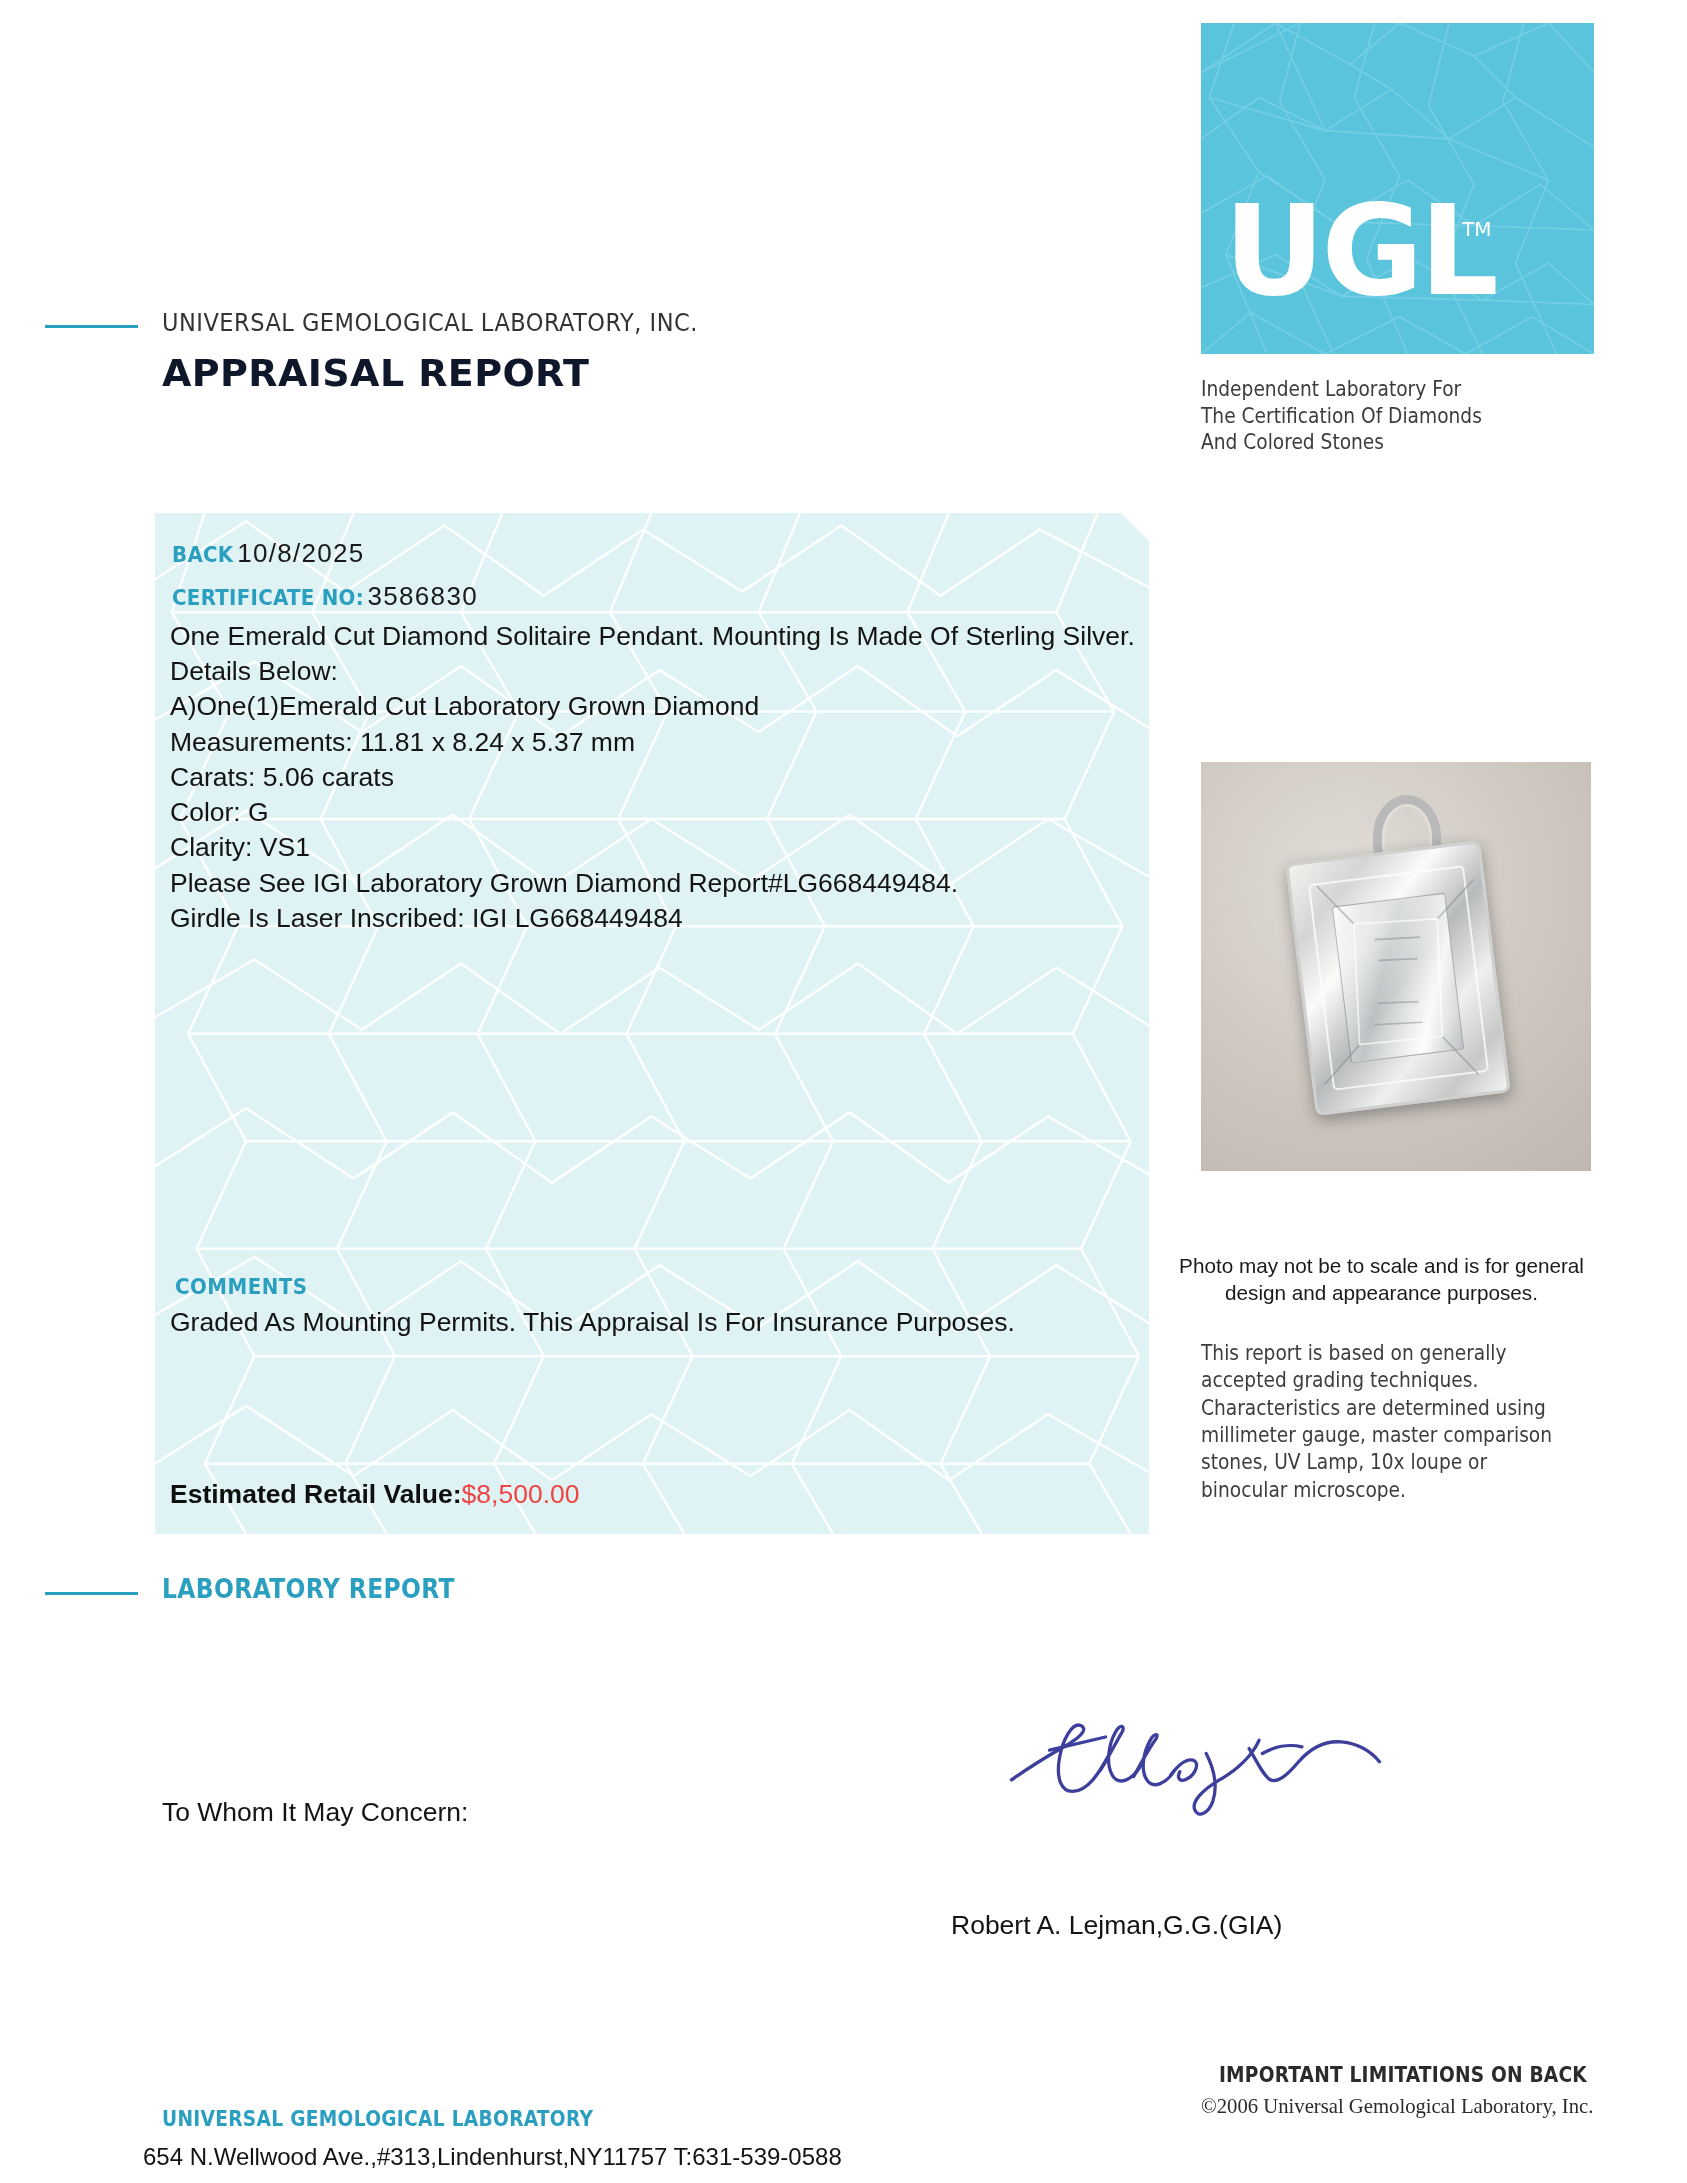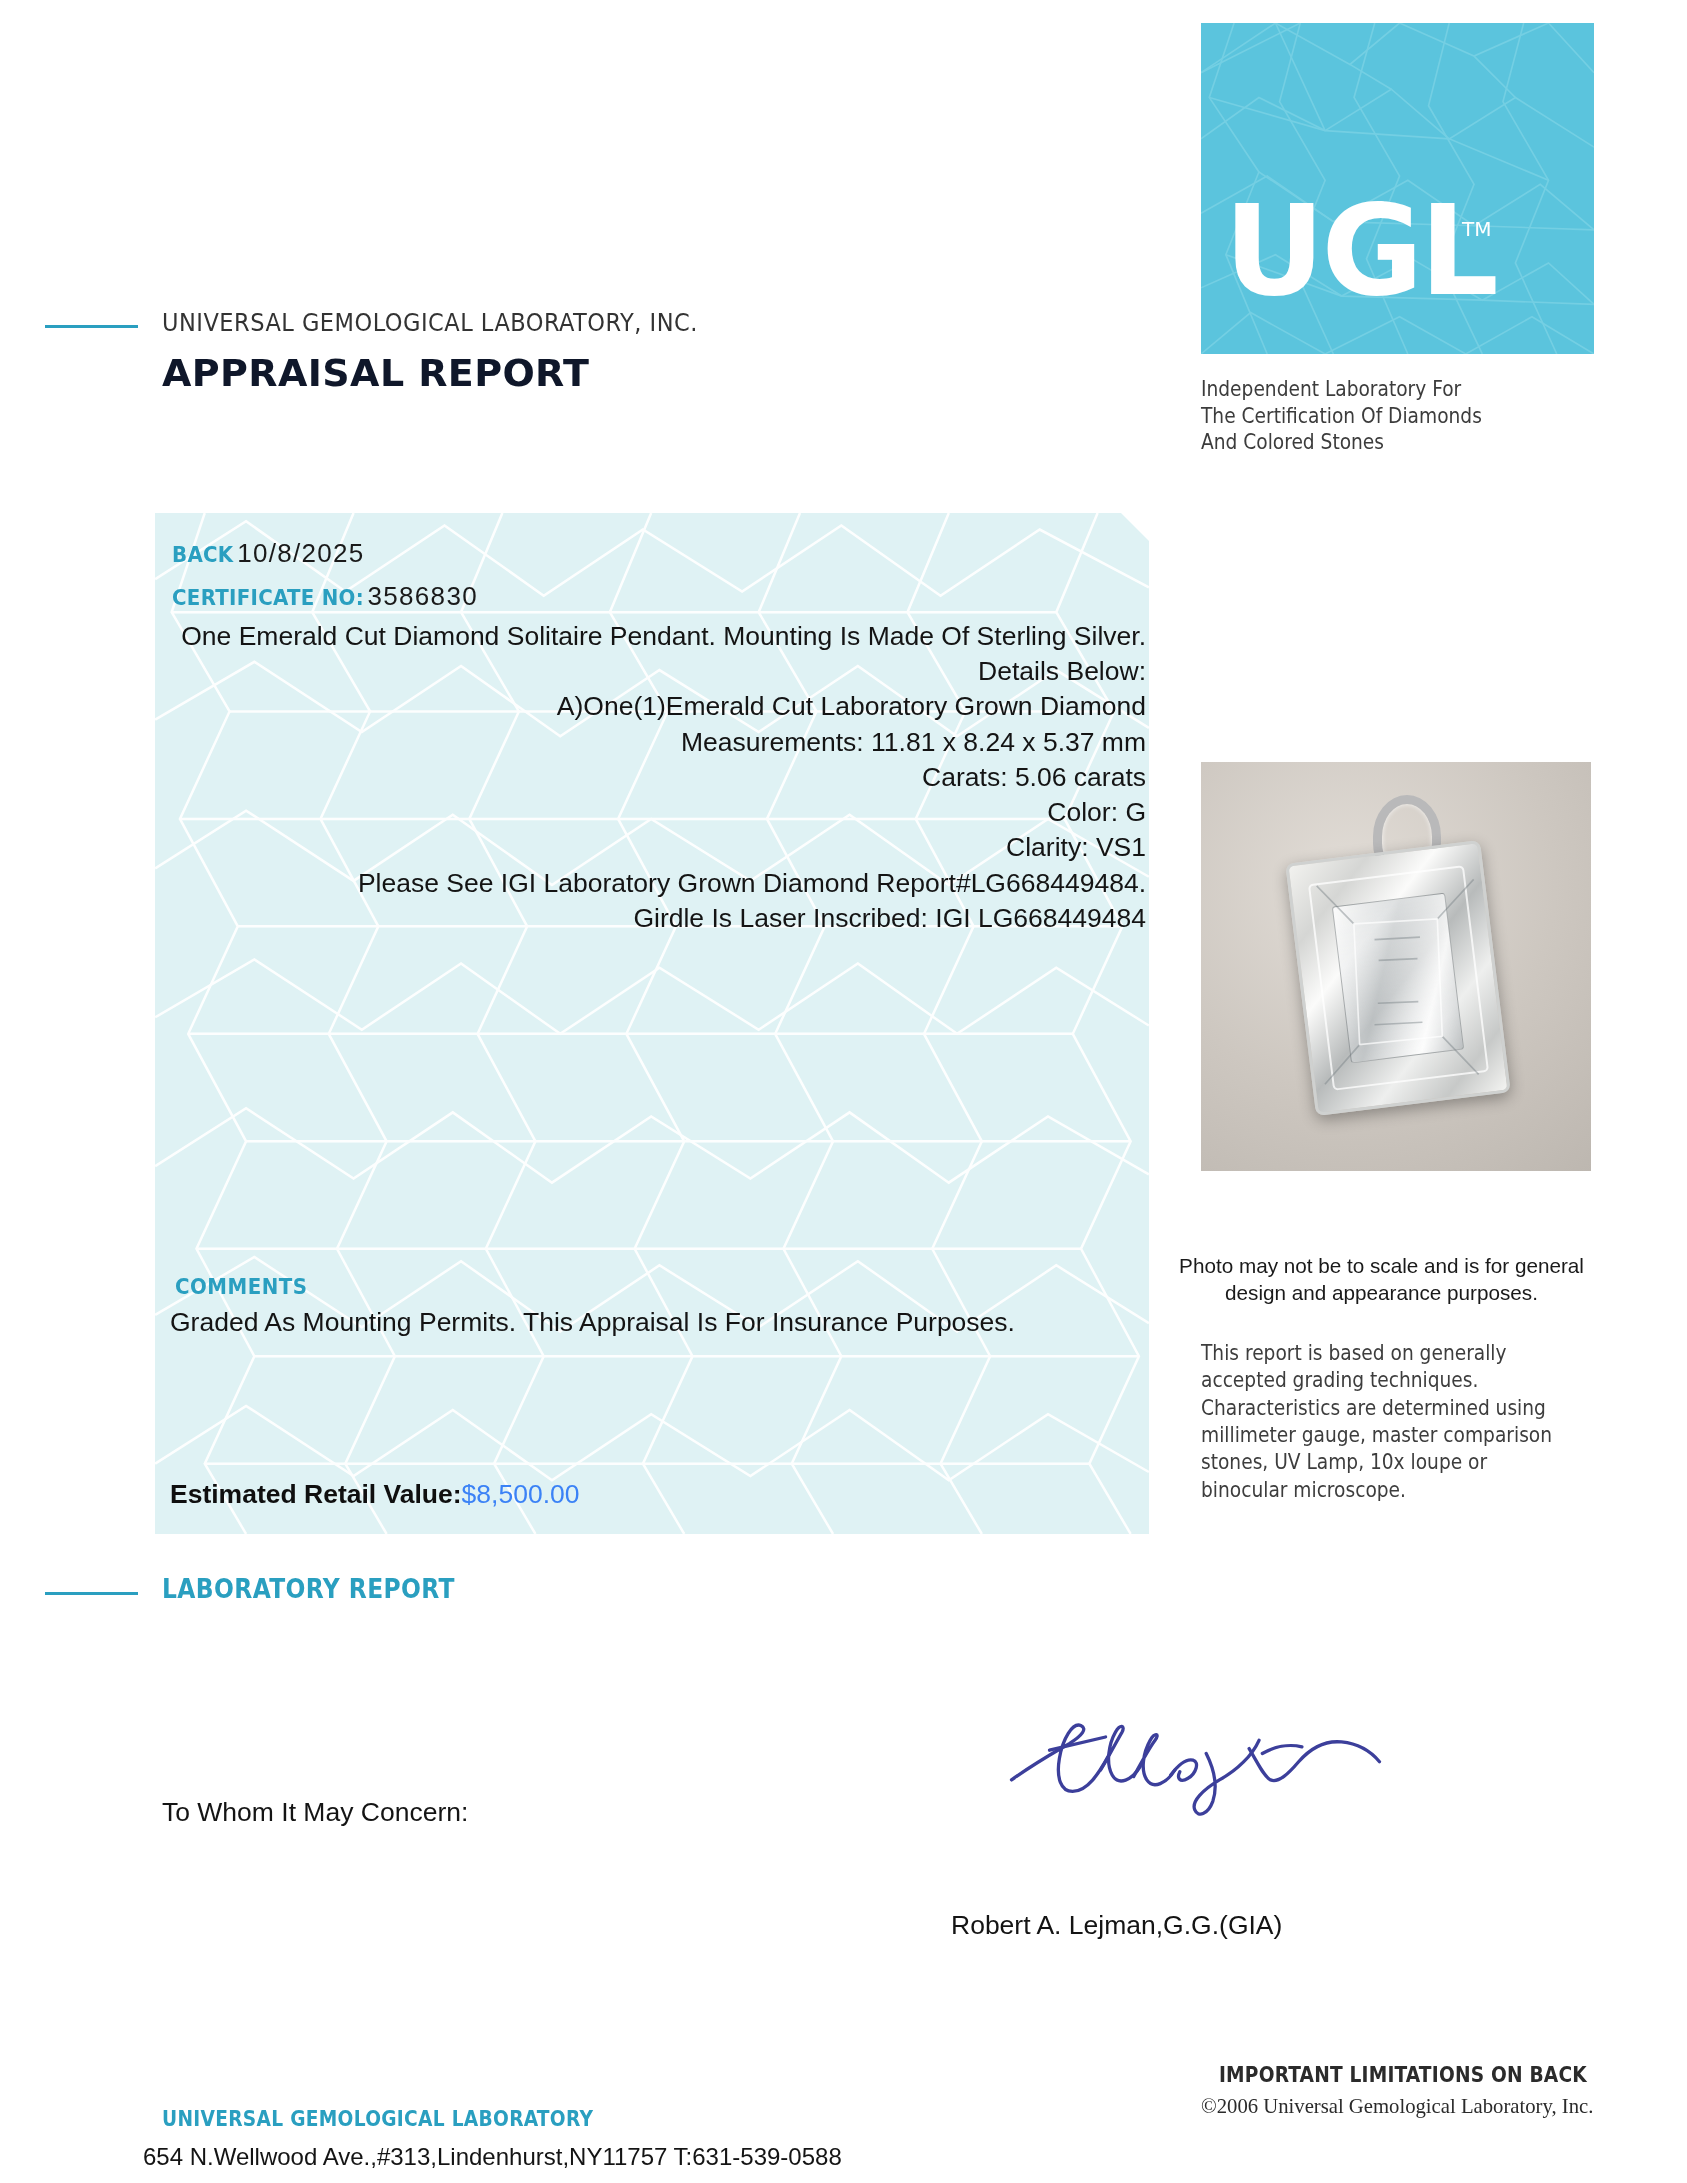--- a/index.html
+++ b/index.html
@@ -179,21 +179,21 @@
   }
 
   .retail-row {
     position: absolute;
     left: 170px;
     top: 1479px;
     font-size: 26.5px;
     white-space: nowrap;
   }
   .retail-label { font-weight: bold; color: #0f0f0f; }
-  .retail-value { color: #3b82f6; }
+  .retail-value { color: #ef4444; }
 
   
   .photo {
     position: absolute;
     left: 1201px;
     top: 762px;
     width: 390px;
     height: 409px;
     background: #cfc9c2;
     overflow: hidden;
@@ -428,21 +428,21 @@
 
 <div class="field-row" id="date-row">
   <span class="field-label">BACK</span>
   <span class="field-value">10/8/2025</span>
 </div>
 <div class="field-row" id="cert-row">
   <span class="field-label">CERTIFICATE NO:</span>
   <span class="field-value">3586830</span>
 </div>
 
-<div class="desc-block" style="white-space: pre-line; text-align: right;">One Emerald Cut Diamond Solitaire Pendant. Mounting Is Made Of Sterling Silver. Details Below:
+<div class="desc-block" style="white-space: pre-line;">One Emerald Cut Diamond Solitaire Pendant. Mounting Is Made Of Sterling Silver. Details Below:
 A)One(1)Emerald Cut Laboratory Grown Diamond
 Measurements: 11.81 x 8.24 x 5.37 mm
 Carats: 5.06 carats
 Color: G
 Clarity: VS1
 Please See IGI Laboratory Grown Diamond Report#LG668449484.
 Girdle Is Laser Inscribed: IGI LG668449484</div>
 
 <div class="comments-label">COMMENTS</div>
 <div class="comments-text">Graded As Mounting Permits.  This Appraisal Is For Insurance Purposes.</div>

